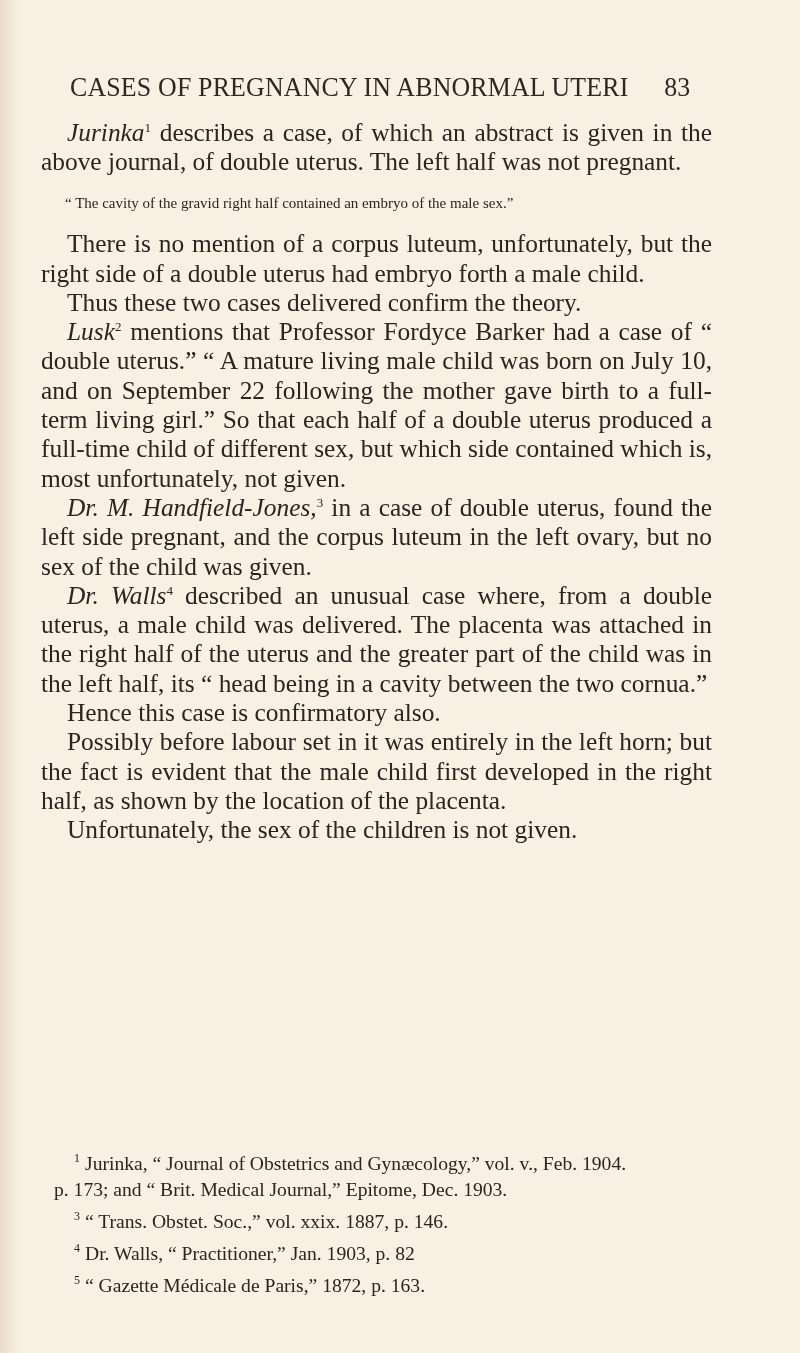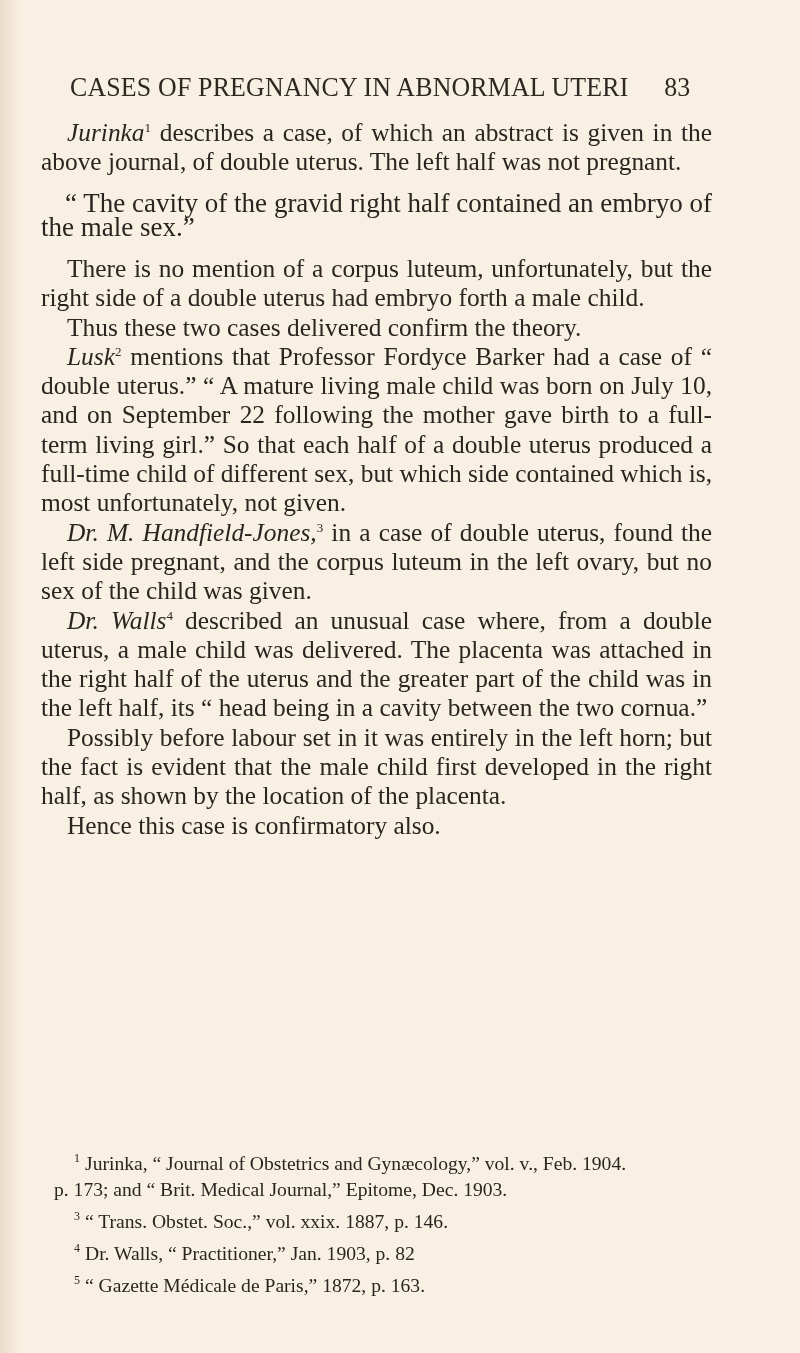--- a/index.html
+++ b/index.html
@@ -20,21 +20,21 @@
     font-size:27.5px; letter-spacing:0.2px; color:#2d2822;
     transform:scaleX(0.94); transform-origin:left;
   }
   .header .num { margin-right:-20px; }
   .body {
     position:absolute; left:41px; top:118px; width:671px;
     font-size:25.4px; line-height:29.3px;
   }
   .p { margin:0; text-align:justify; text-indent:26px; }
   .quote {
-    font-size:27px; line-height:24.7px; margin:14px 0 14px 0;
+    font-size:15px; line-height:24.7px; margin:14px 0 14px 0;
     text-align:justify; text-indent:24px;
   }
   i { font-style:italic; }
   sup { font-size:13px; vertical-align:super; line-height:0; }
   .foot {
     position:absolute; left:50px; top:1143px; width:670px;
     font-size:19.6px; line-height:22.4px;
   }
   .fn { margin:4px; padding-left:20px; text-indent:0; }
   .fn.cont { padding-left:0; }
@@ -57,24 +57,25 @@
 
   <p class="p">There is no mention of a corpus luteum, unfortunately, but the right side of a double uterus had embryo forth a male child.</p>
   <p class="p">Thus these two cases delivered confirm the theory.</p>
 
   <p class="p"><i>Lusk</i><sup>2</sup><span> mentions that Professor Fordyce Barker had a case of “ double uterus.”  “ A mature living male child was born on July 10, and on September 22 following the mother gave birth to a full-term living girl.”  So that each half of a double uterus produced a full-time child of different sex, but which side contained which is, most unfortunately, not given.</span></p>
 
   <p class="p"><i>Dr. M. Handfield-Jones,</i><sup>3</sup><span> in a case of double uterus, found the left side pregnant, and the corpus luteum in the left ovary, but no sex of the child was given.</span></p>
 
   <p class="p"><i>Dr. Walls</i><sup>4</sup><span> described an unusual case where, from a double uterus, a male child was delivered.  The placenta was attached in the right half of the uterus and the greater part of the child was in the left half, its “ head being in a cavity between the two cornua.”</span></p>
 
+  <p class="p">Hence this case is confirmatory also.</p>
   <p class="p">Possibly before labour set in it was entirely in the left horn; but the fact is evident that the male child first developed in the right half, as shown by the location of the placenta.</p>
-  <p class="p">Hence this case is confirmatory also.</p>
 
 
+  <p class="p">Unfortunately, the sex of the children is not given.</p>
 </div>
 
 <div class="foot">
   <p class="fn"><span class="fnum">1</span><span>Jurinka, “ Journal of Obstetrics and Gynæcology,” vol. v., Feb. 1904.</span></p>
   <p class="fn cont">p. 173; and “ Brit. Medical Journal,” Epitome, Dec. 1903.</p>
   <p class="fn"><span class="fnum">3</span><span>“ Trans. Obstet. Soc.,” vol. xxix. 1887, p. 146.</span></p>
   <p class="fn"><span class="fnum">4</span><span>Dr. Walls, “ Practitioner,” Jan. 1903, p. 82</span></p>
   <p class="fn"><span class="fnum">5</span><span>“ Gazette Médicale de Paris,” 1872, p. 163.</span></p>
 </div>
 

